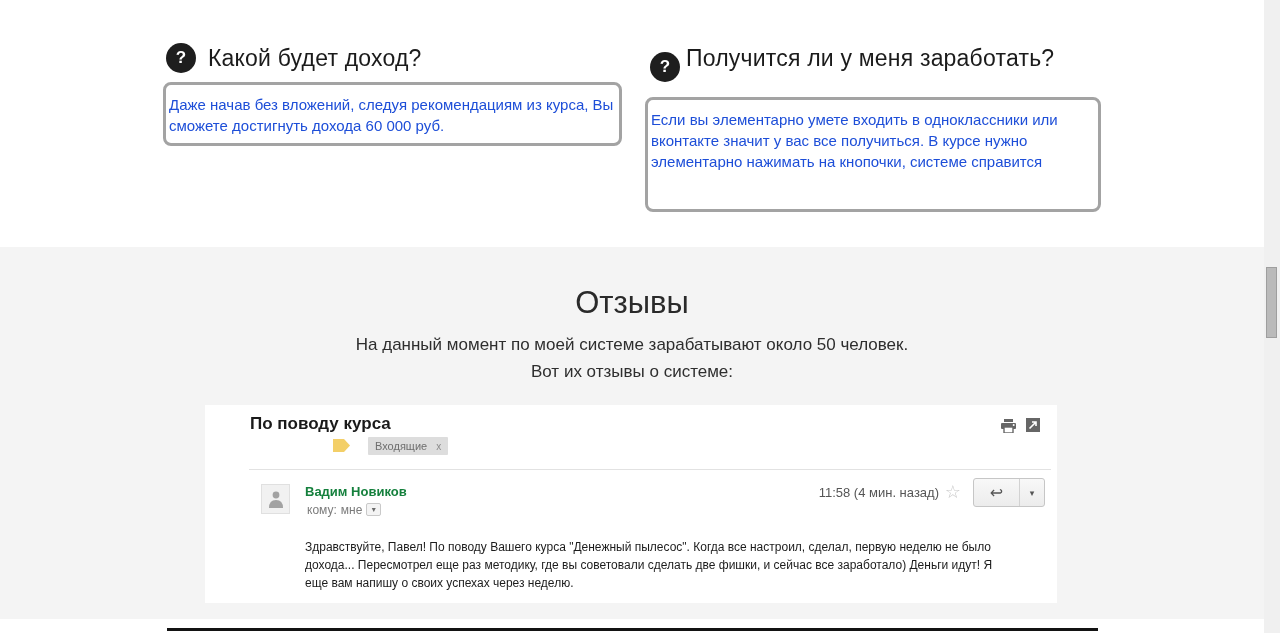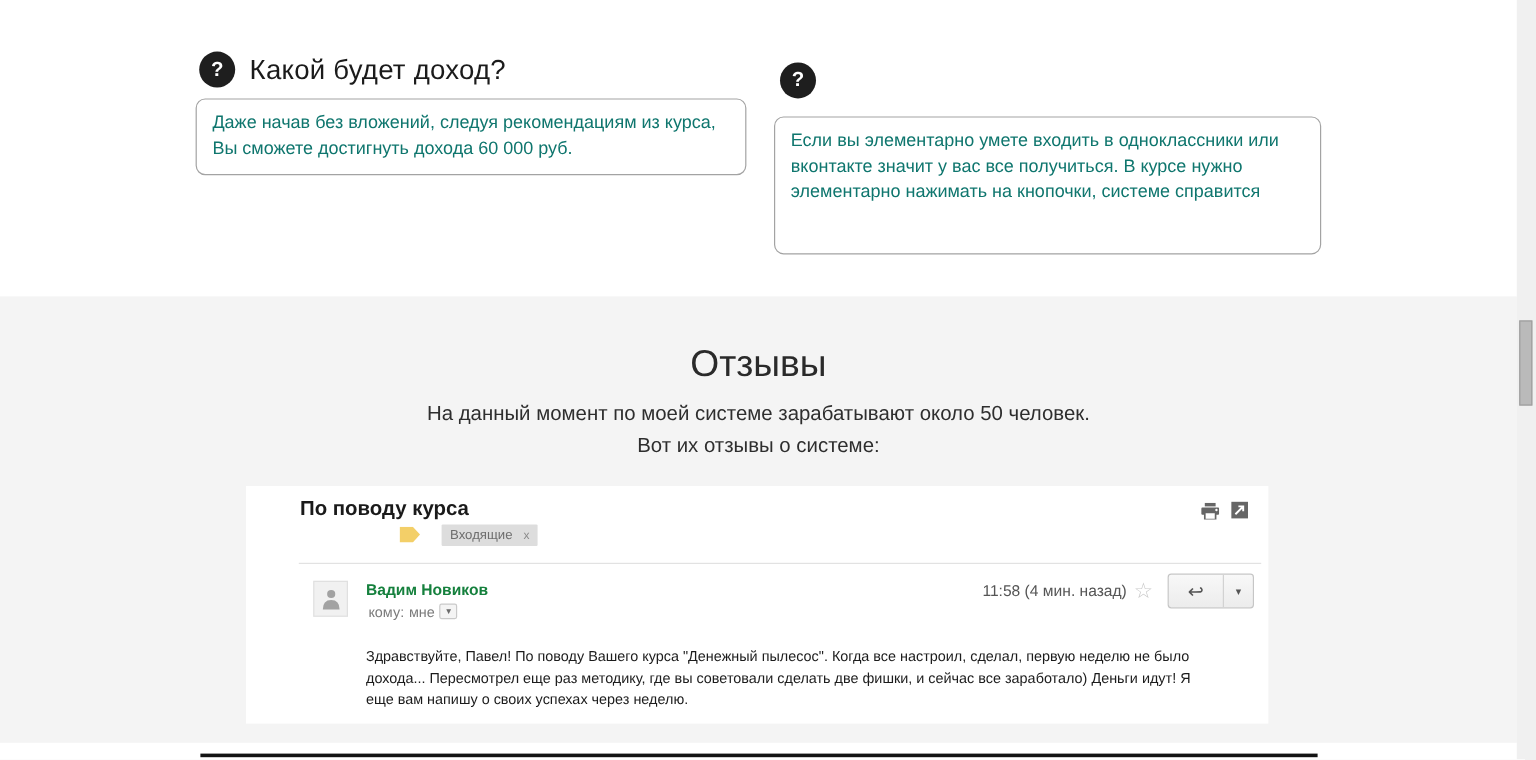--- a/index.html
+++ b/index.html
@@ -5,22 +5,22 @@
   * { box-sizing: border-box; margin: 0; padding: 0; }
   html,body { width:1280px; height:633px; }
   body { font-family:"Liberation Sans", sans-serif; background:#fff; }
   .page { position:relative; width:1280px; height:633px; overflow:hidden; background:#fff; }
 
   
   .faq-section { position:absolute; left:0; top:0; width:1264px; height:261px; background:#fff; }
   .q-icon { position:absolute; width:30px; height:30px; border-radius:50%; background:#1e1e1e; color:#fff;
             font-size:17px; font-weight:bold; display:flex; align-items:center; justify-content:center; }
   .q-title { position:absolute; font-size:23px; line-height:26px; color:#1b1b1b; letter-spacing:0.2px; }
-  .answer-box { position:absolute; background:#fff; border:1px solid #a3a3a3; border-radius:8px;
-                padding:9px 13px; font-size:15px; line-height:21px; color:#0f766e; }
+  .answer-box { position:absolute; background:#fff; border:3px solid #a3a3a3; border-radius:8px;
+                padding:9px 3px; font-size:15px; line-height:21px; color:#1d4ed8; }
 
   
   .reviews-section { position:absolute; left:0; top:247px; width:1264px; height:372px; background:#f4f4f4; }
   .reviews-title { position:absolute; left:0; top:38px; width:1264px; text-align:center;
                    font-size:31px; font-weight:400; color:#2a2a2a; }
   .reviews-subtitle { position:absolute; left:0; top:84px; width:1264px; text-align:center;
                       font-size:17px; line-height:27px; color:#2e2e2e; }
 
   
   .email-card { position:absolute; left:205px; top:158px; width:852px; height:198px; background:#fff; }
@@ -76,20 +76,21 @@
       <div class="answer-box" style="left:163px; top:82px; width:459px; height:64px;">
         <span>Даже начав без вложений, следуя рекомендациям из курса, Вы сможете достигнуть дохода 60 000 руб.</span>
       </div>
     </div>
 
     <div>
       <div class="q-icon" style="left:650px; top:52px;">
         <span>?</span>
       </div>
       <div class="q-title" style="left:686px; top:45px;">
+        <div>Получится ли у меня заработать?</div>
       </div>
       <div class="answer-box" style="left:645px; top:97px; width:456px; height:115px;">
         <span>Если вы элементарно умете входить в одноклассники или вконтакте значит у вас все получиться. В курсе нужно элементарно нажимать на кнопочки, системе справится</span>
       </div>
     </div>
   </div>
 
   <div class="reviews-section">
 
     <div class="reviews-title">Отзывы</div>

